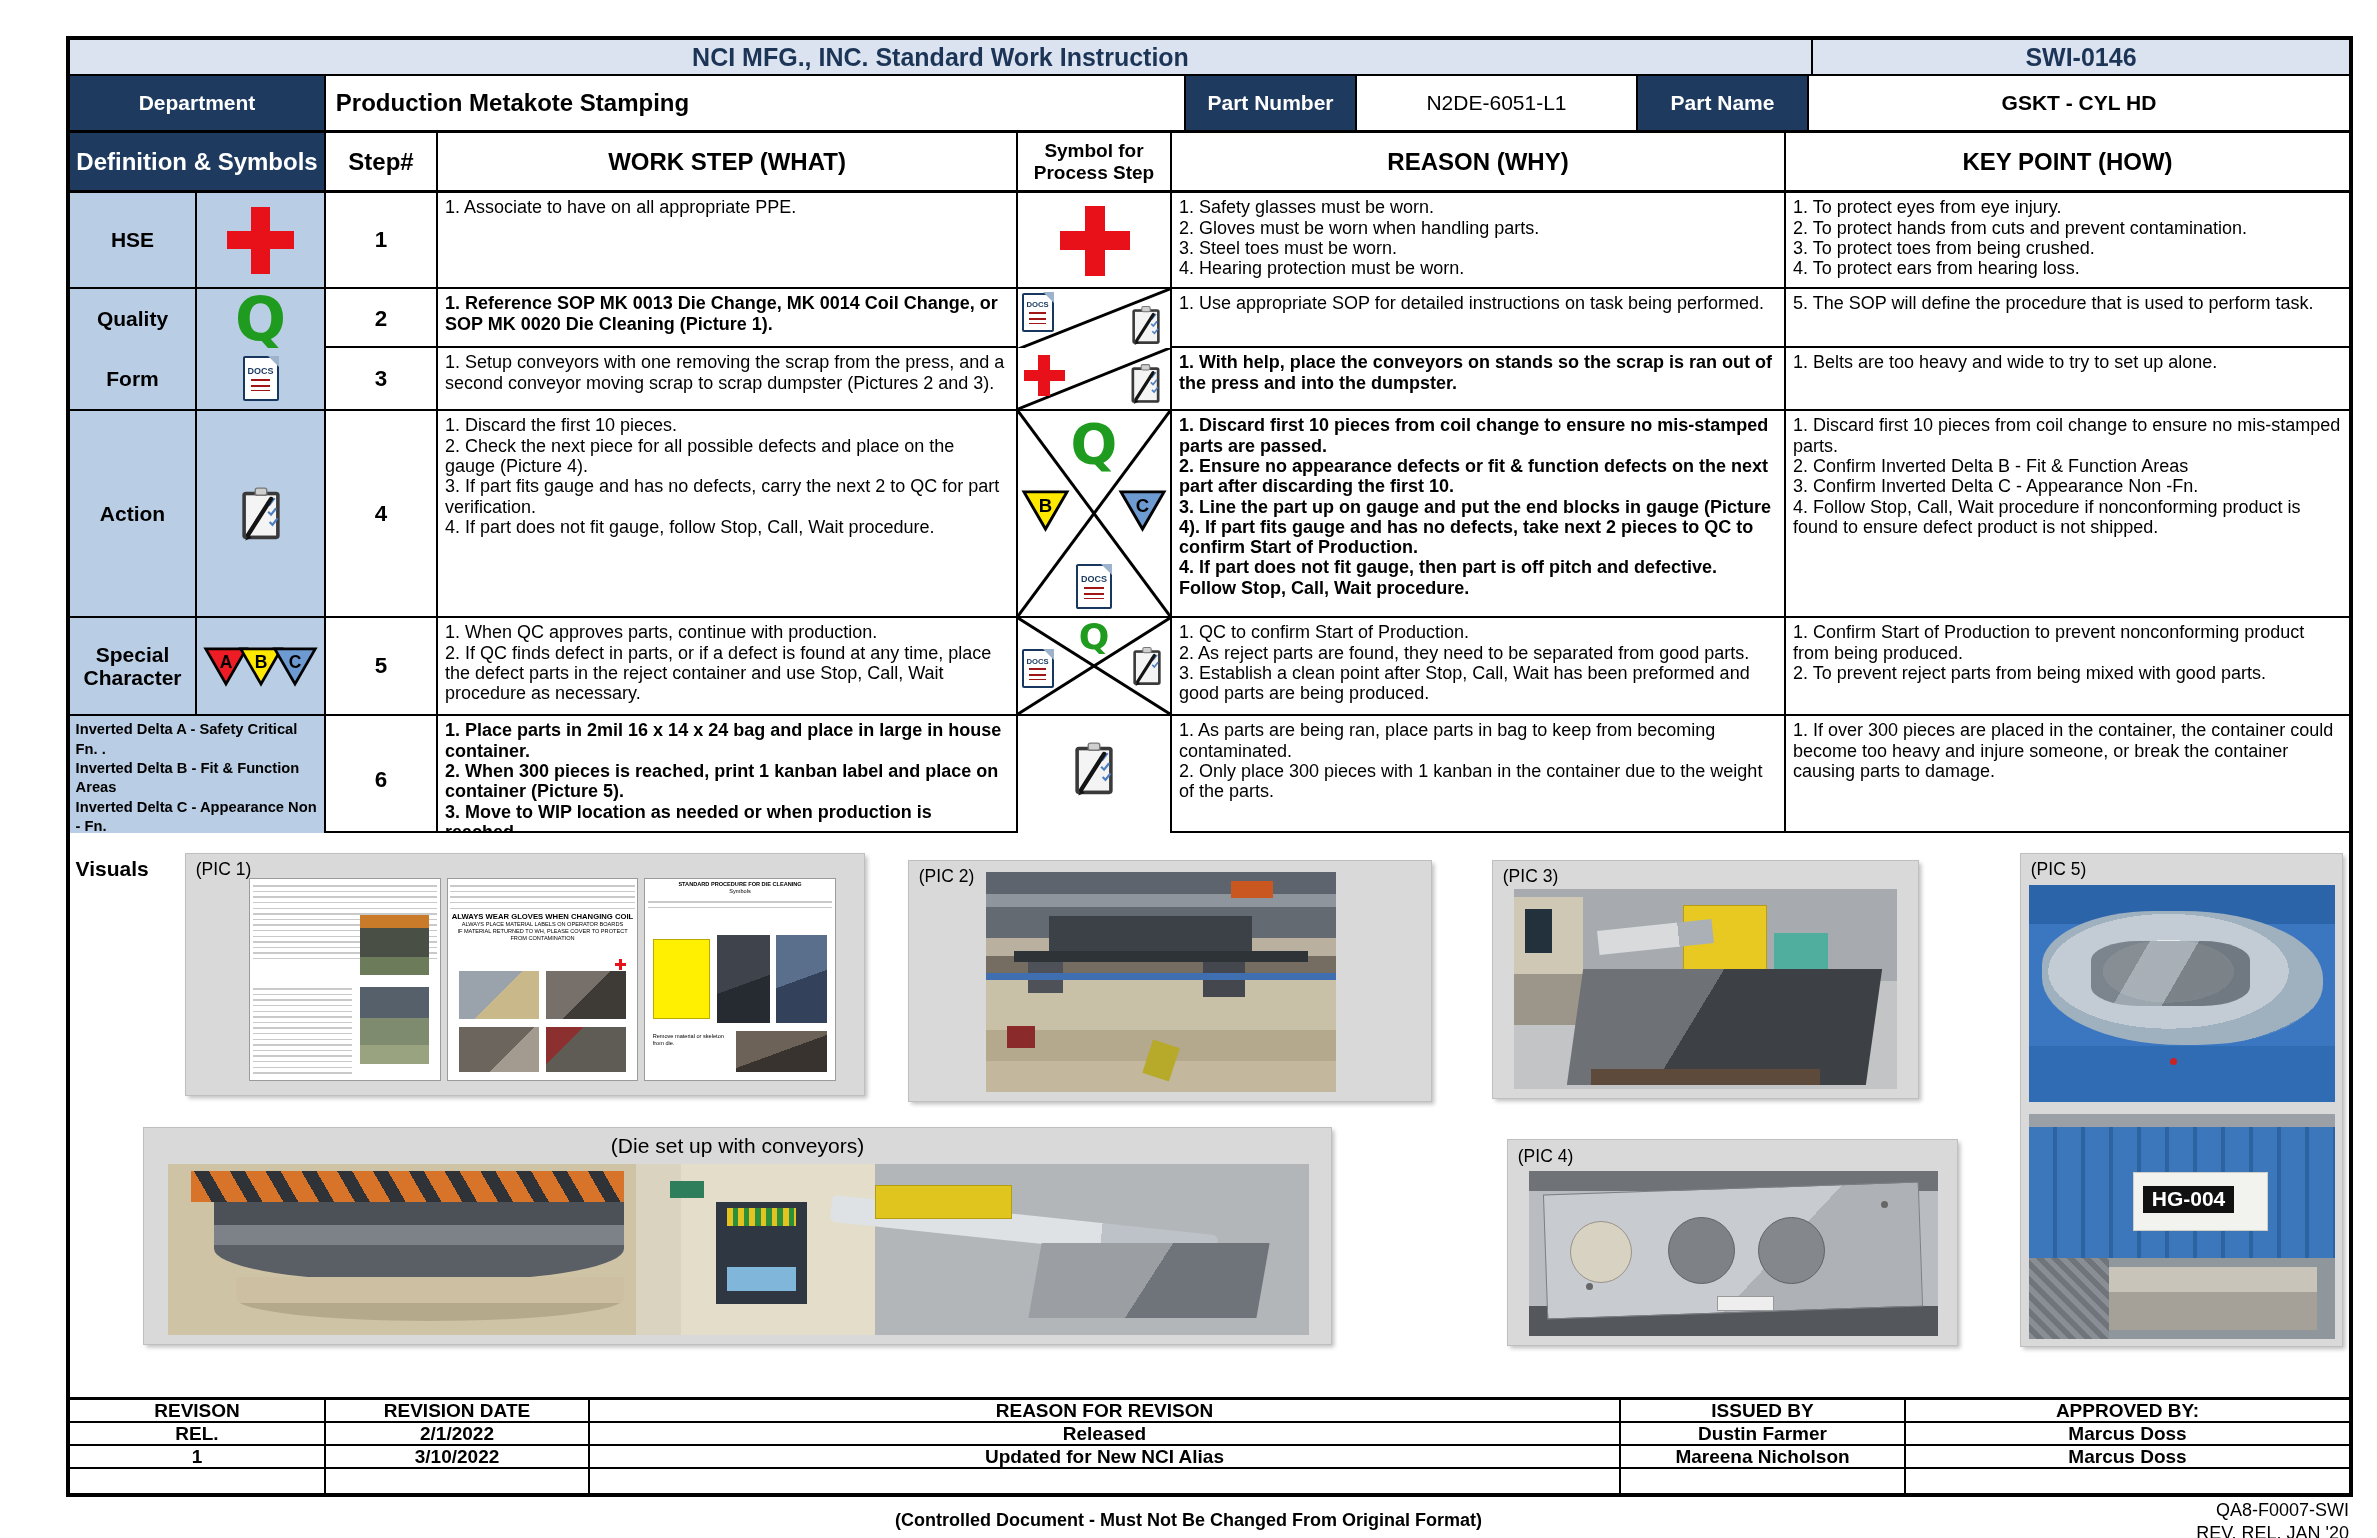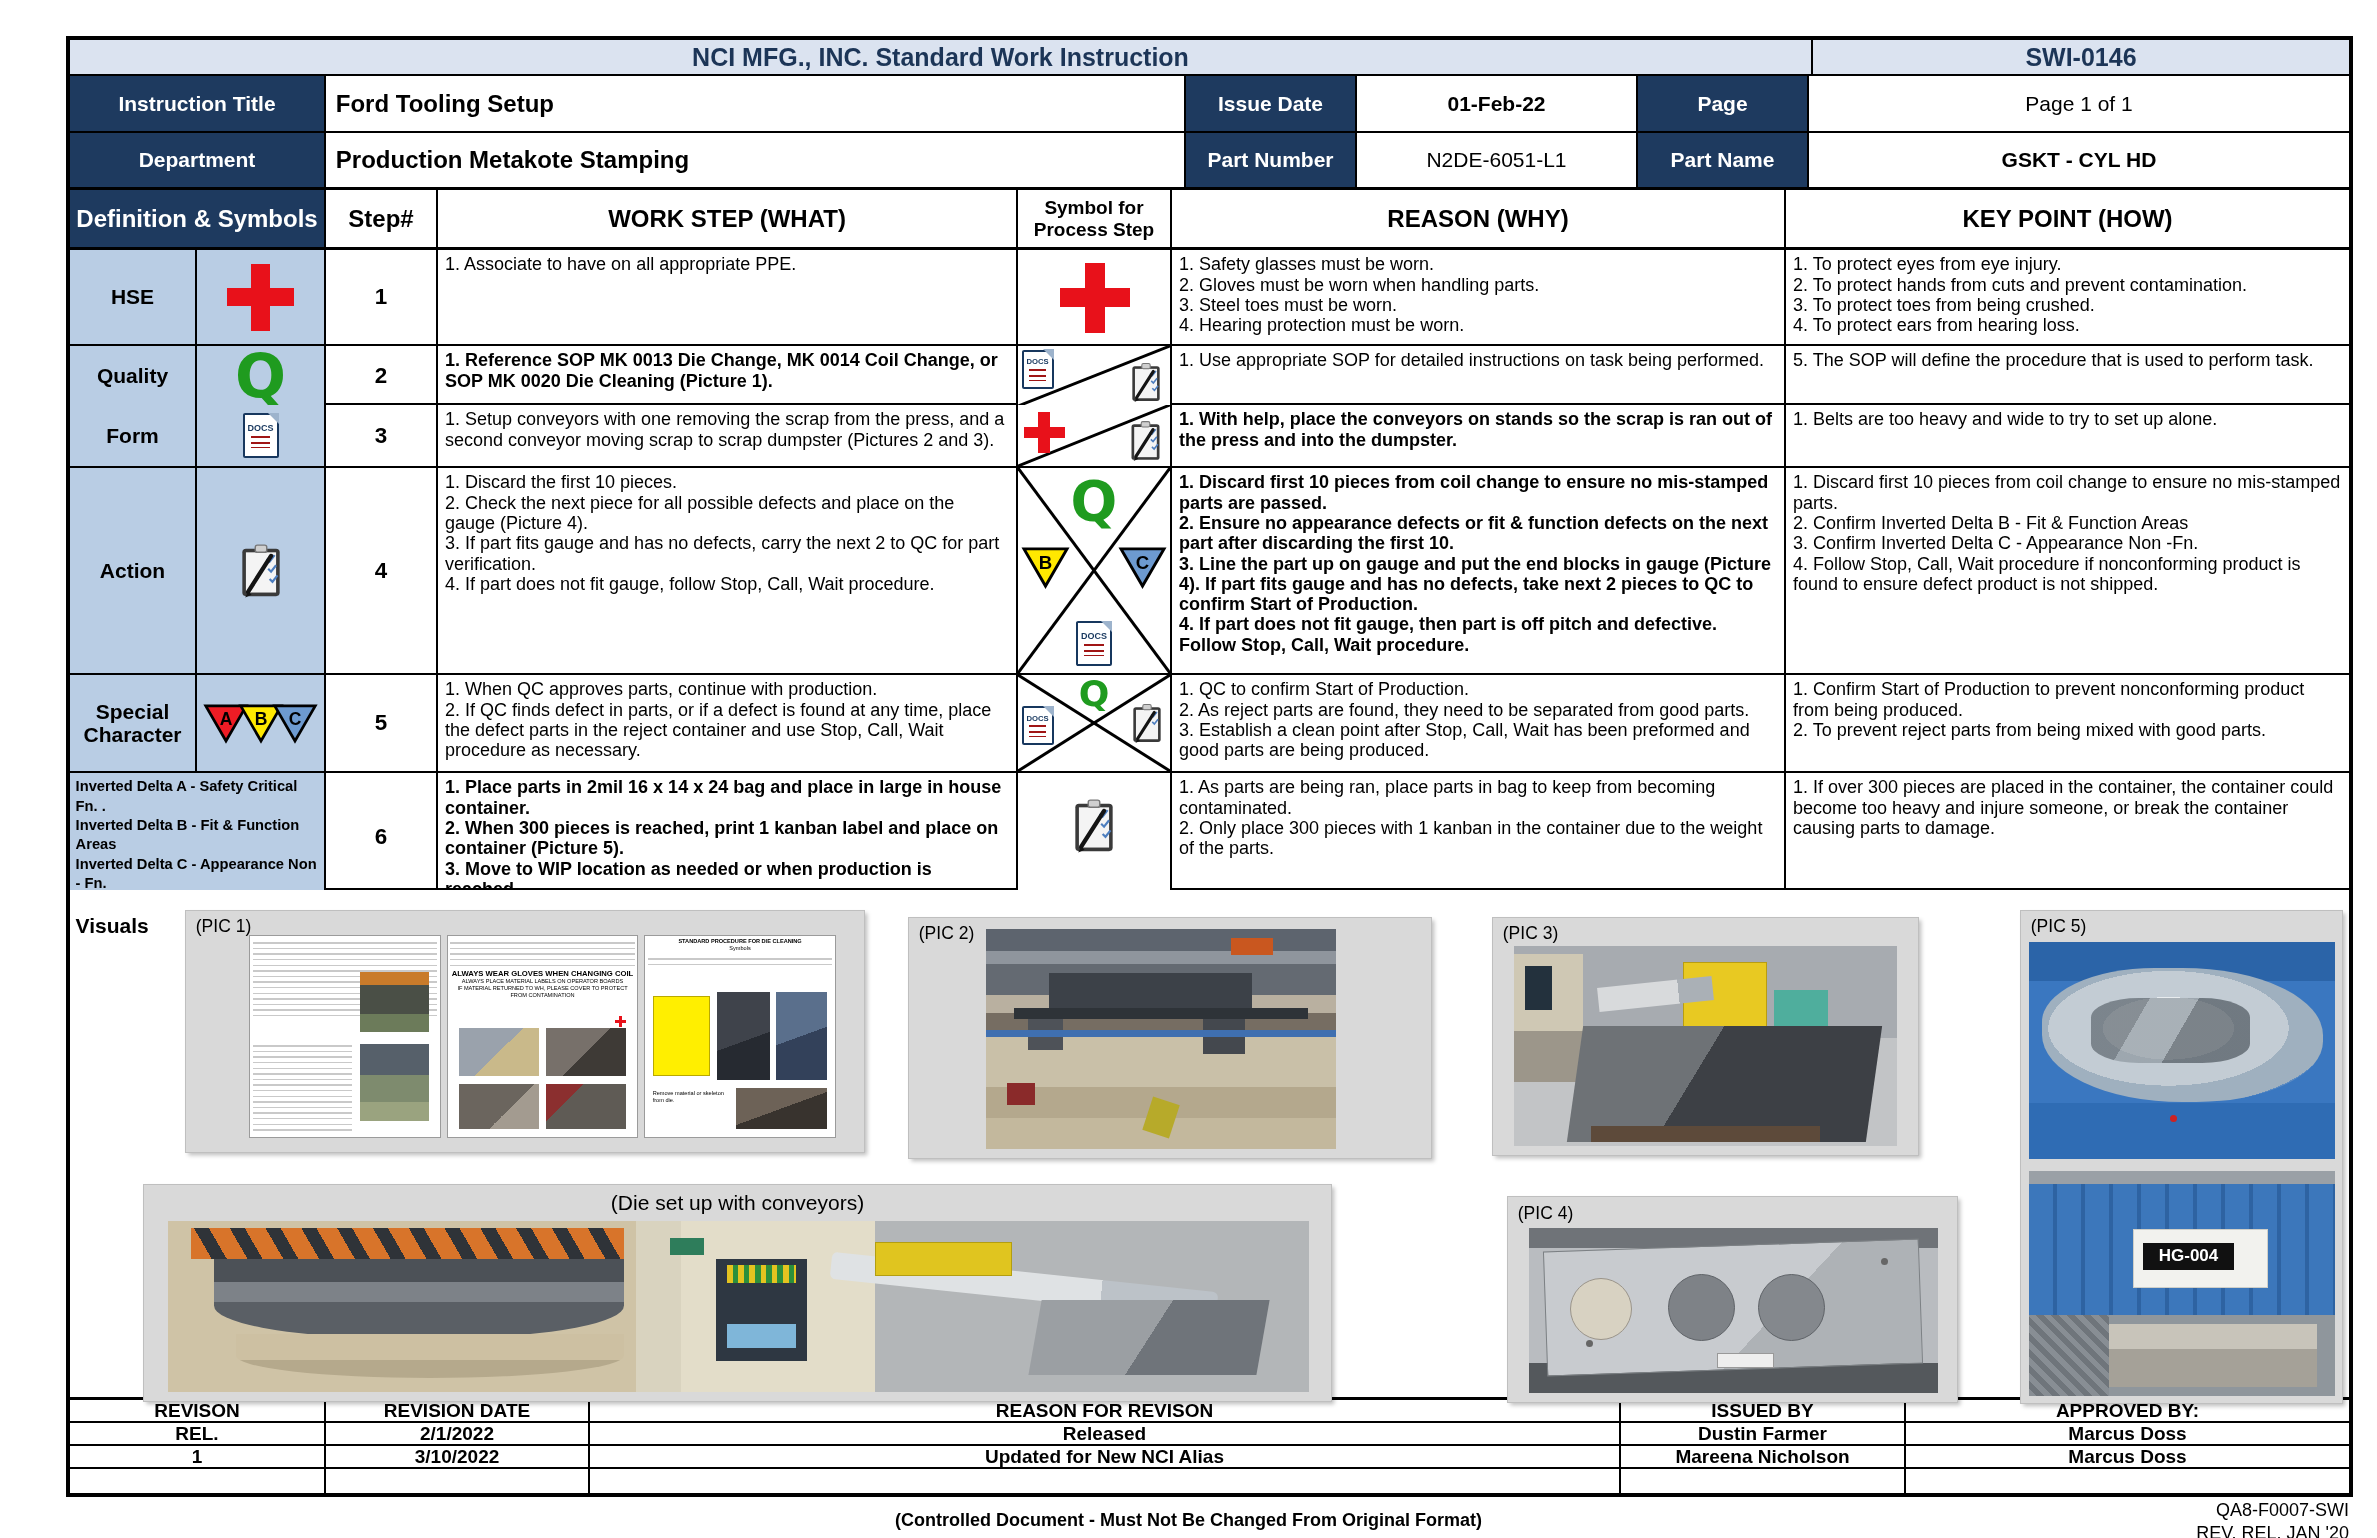--- a/index.html
+++ b/index.html
@@ -114,28 +114,20 @@
 </head>
 <body>
 
 <div class="page">
 
   <div class="band">
     <div class="cell">NCI MFG., INC. Standard Work Instruction</div>
     <div class="cell">SWI-0146</div>
   </div>
 
-  <div class="inforow">
-    <div class="navycell">Instruction Title</div>
-    <div class="valcell left">Ford Tooling Setup</div>
-    <div class="navycell">Issue Date</div>
-    <div class="valcell bold">01-Feb-22</div>
-    <div class="navycell">Page</div>
-    <div class="valcell">Page 1 of 1</div>
-  </div>
 
   <div class="inforow thickbot">
     <div class="navycell">Department</div>
     <div class="valcell left">Production Metakote Stamping</div>
     <div class="navycell">Part Number</div>
     <div class="valcell">N2DE-6051-L1</div>
     <div class="navycell">Part Name</div>
     <div class="valcell bold">GSKT - CYL HD</div>
   </div>
 
@@ -419,21 +411,21 @@
       <div class="photo" style="left:8.4px; top:31px; width:306px; height:217px;">
         <div class="ph" style="inset:0; background:linear-gradient(180deg,#2b64a8 0 18%,#3a77c0 18% 74%,#2f6cb4 74% 100%);"></div>
         <div class="ph" style="left:4%; top:12%; width:92%; height:62%; background:radial-gradient(ellipse at 45% 45%, #e8ecef 0 30%, #c3ccd4 30% 55%, #9fb0bf 55% 75%, rgba(160,180,200,.35) 75% 100%); border-radius:40% 50% 45% 50%;"></div>
         <div class="ph" style="left:20%; top:26%; width:52%; height:30%; background:linear-gradient(120deg,#5d666e 0 30%, #8d979f 30% 55%, #4d565e 55% 100%); opacity:.7; border-radius:30%;"></div>
         <div class="ph" style="left:46%; top:80%; width:7px; height:7px; background:#c22; border-radius:50%;"></div>
       </div>
       <div class="photo" style="left:8.4px; top:260px; width:306px; height:225px;">
         <div class="ph" style="inset:0; background:linear-gradient(180deg,#9aa0a6 0 8%,#3f7ec4 8% 64%,#8f969c 64% 100%);"></div>
         <div class="ph" style="left:0; top:6%; width:100%; height:58%; background:repeating-linear-gradient(90deg,#3c77bb 0 24px,#2e63a2 24px 28px);"></div>
         <div class="ph" style="left:34%; top:26%; width:44%; height:26%; background:#f2f2ee; border:1.4px solid #cfcfc8;"></div>
-        <div class="ph" style="left:37%; top:32%; width:30%; height:12%; background:#111; color:#fff; display:flex; align-items:center; justify-content:center; font-size:17px; font-weight:bold;">HG-004</div>
+        <div class="ph" style="left:37%; top:32%; width:30%; height:12%; background:#111; color:#fff; display:flex; align-items:center; justify-content:center; font-size:21px; font-weight:bold;">HG-004</div>
         <div class="ph" style="left:6%; top:68%; width:88%; height:28%; background:linear-gradient(180deg,#c8c4ba 0 40%,#a5a198 40% 100%);"></div>
         <div class="ph" style="left:0; top:64%; width:26%; height:36%; background:repeating-linear-gradient(45deg,#888e94 0 5.6px,#6f757b 5.6px 11.2px);"></div>
       </div>
     </div>
 
     <div class="frame" style="left:73px; top:294px; width:1189px; height:218px;">
       <div style="position:absolute; left:0; right:0; top:5.6px; text-align:center; font-size:21px;">(Die set up with conveyors)</div>
       <div class="photo" style="left:24px; top:36px; width:1141px; height:171px;">
         <div class="ph" style="inset:0; background:linear-gradient(90deg,#cfc3a6 0 44%,#e3ddc9 44% 62%,#b3b6b8 62% 100%);"></div>
         <div class="ph" style="left:2%; top:4%; width:38%; height:18%; background:repeating-linear-gradient(60deg,#d8742a 0 18px,#2f3338 18px 31px);"></div>

